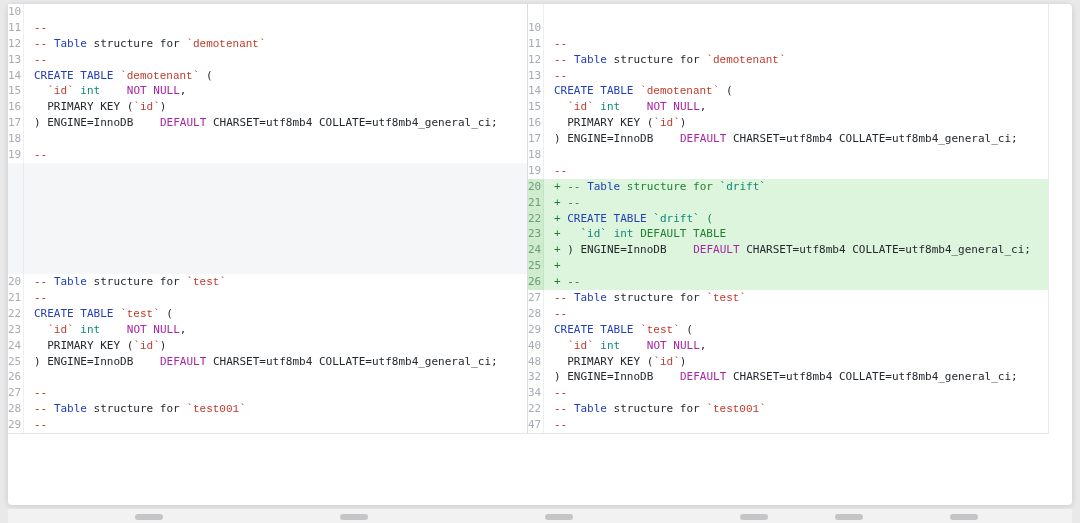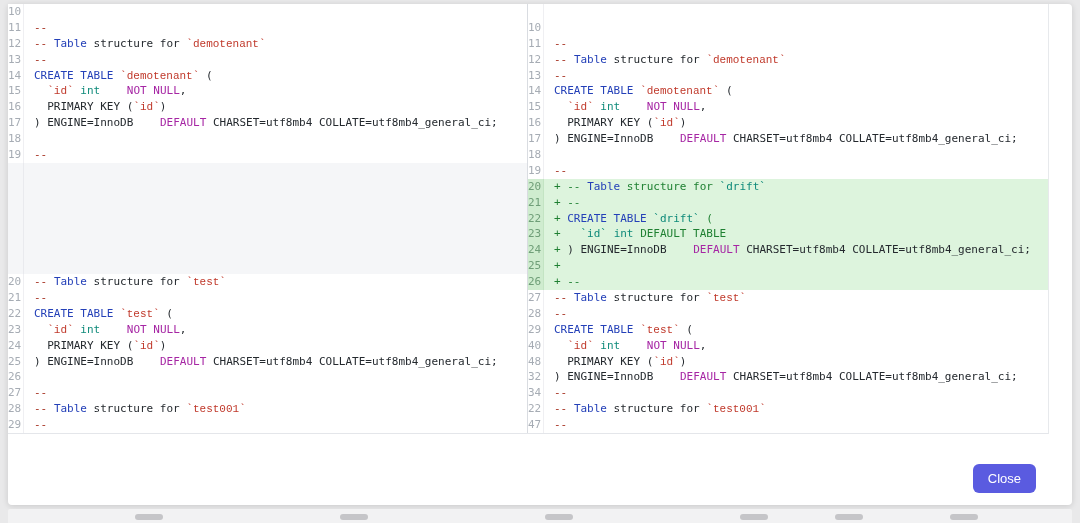--- a/index.html
+++ b/index.html
@@ -299,23 +299,20 @@
         <div class="diff-row">
           <div class="gutter">22</div>
           <div class="code"><span class="tok-comment">-- </span><span class="tok-kw">Table</span><span class="tok-plain"> structure for </span><span class="tok-str">`test001`</span></div>
         </div>
         <div class="diff-row">
           <div class="gutter">47</div>
           <div class="code"><span class="tok-comment">--</span></div>
         </div>
       </div>
   </div>
-  <div class="footer">
-    <button class="close-btn" style="background: rgb(90, 91, 224);">Close</button>
-  </div>
 </div>
 
 <div class="bg-table">
   <div class="bg-smudge" style="left:127px"></div>
   <div class="bg-smudge" style="left:332px"></div>
   <div class="bg-smudge" style="left:537px"></div>
   <div class="bg-smudge" style="left:732px"></div>
   <div class="bg-smudge" style="left:827px"></div>
   <div class="bg-smudge" style="left:942px"></div>
 </div>

